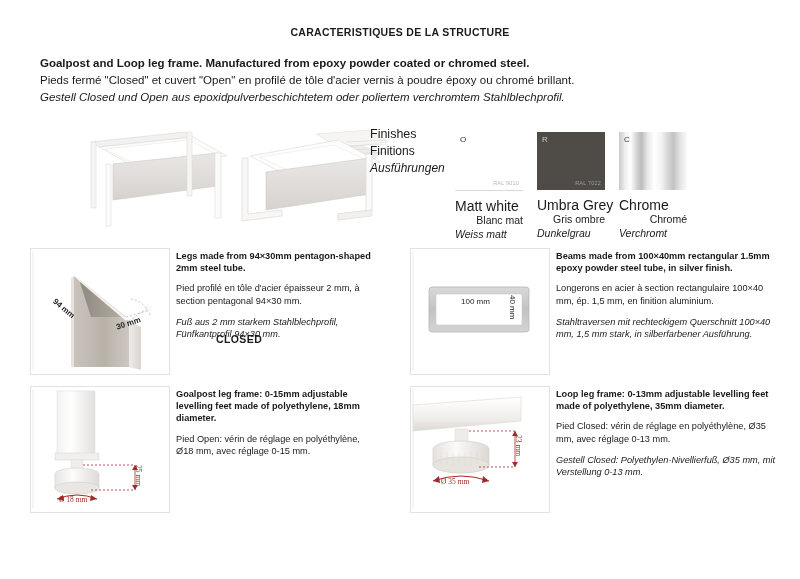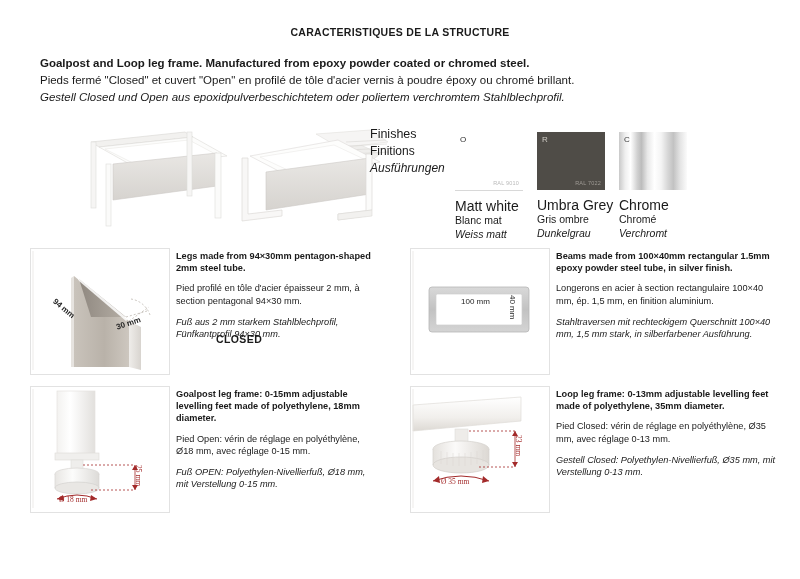--- a/index.html
+++ b/index.html
@@ -81,21 +81,21 @@
   .sw-chip.chrome .sw-code { color: #3a3a3a; }
   .sw-ral {
     position: absolute; right: 4px; bottom: 3px;
     font-size: 5.5px; line-height: 7px; letter-spacing: 0.2px;
   }
   .sw-chip.white .sw-ral { color: #b9b9b9; }
   .sw-chip.grey  .sw-ral { color: #9e9a94; }
 
   .sw-names { margin-top: 8px; }
   .sw-en { font-size: 14px; font-weight: normal; line-height: 14px; white-space: nowrap; }
-  .sw-fr { font-size: 10.5px; line-height: 14px; white-space: nowrap; }
+  .sw-fr { font-size: 10.5px; line-height: 14px; white-space: nowrap; text-align: right; }
   .sw-de { font-size: 10.5px; font-style: italic; line-height: 14px; white-space: nowrap; }
 
   
   .quad { position: absolute; }
   .q-tl { top: 248px; left: 30px; }
   .q-tr { top: 248px; left: 410px; }
   .q-bl { top: 386px; left: 30px; }
   .q-br { top: 386px; left: 410px; }
 
   .pic-box {
@@ -348,21 +348,20 @@
           <path d="M66,112 l-6,-4 l-1,6 z" fill="#a32a2a" stroke="none"></path>
         </g>
         <line x1="2" y1="2" x2="2" y2="121" stroke="#e8e6e3" stroke-width="0.8"></line>
       </svg>
       <div class="dim-red" style="left:112px; top:78px; transform:rotate(90deg); transform-origin:left top;">25 mm</div>
       <div class="dim-red" style="left:28px; top:108px;">Ø 18 mm</div>
     </div>
     <div class="spec-text">
       <div class="sp-en">Goalpost leg frame: 0-15mm adjustable levelling feet made of polyethylene, 18mm diameter.</div>
       <div class="sp-fr">Pied Open: vérin de réglage en polyéthylène, Ø18 mm, avec réglage 0-15 mm.</div>
-      <div class="sp-de">Fuß OPEN: Polyethylen-Nivellierfuß, Ø18 mm, mit Verstellung 0-15 mm.</div>
     </div>
   </div>
 
   <div class="quad q-br">
     <div class="pic-box box-foot">
       <svg width="136" height="123" viewBox="0 0 136 123">
         <defs>
           <linearGradient id="loopRail" x1="0" y1="0" x2="0" y2="1">
             <stop offset="0%" stop-color="#ffffff"></stop>
             <stop offset="60%" stop-color="#f1efec"></stop>

